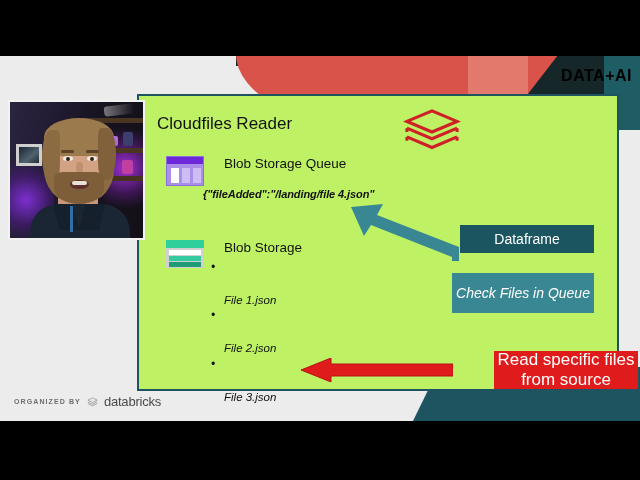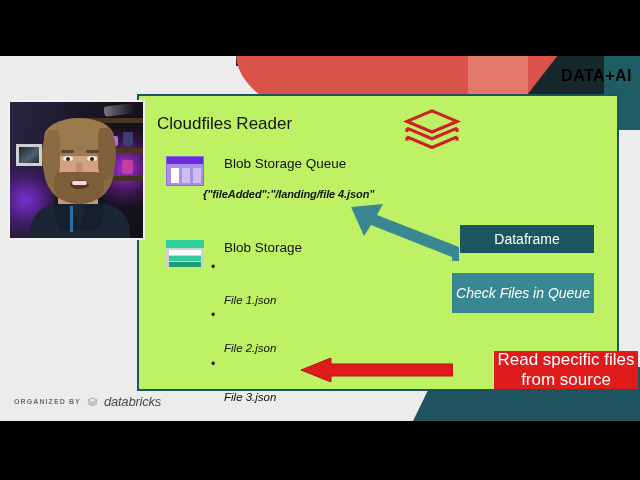--- a/index.html
+++ b/index.html
@@ -32,21 +32,21 @@
 
   
   #summit-logo{position:absolute;left:528px;top:12px;width:104px;text-align:right;color:#000000;z-index:10;}
   #summit-title{font-size:16px;font-weight:bold;letter-spacing:.5px;line-height:1;}
   #summit-sub{font-size:11px;font-weight:bold;letter-spacing:1.4px;line-height:1.5;}
 
   
   #organized{position:absolute;left:14px;top:338px;display:flex;align-items:center;gap:6px;z-index:10;}
   #organized-label{font-size:7px;font-weight:bold;letter-spacing:1.1px;color:#6e6e6e;}
   #db-mark{width:11px;height:11px;}
-  #db-word{font-size:13px;color:#4a4a4a;letter-spacing:-.2px;font-style:italic;}
+  #db-word{font-size:13px;color:#4a4a4a;letter-spacing:-.2px;}
 
   
   #panel{position:absolute;left:137px;top:38px;width:482px;height:297px;
      background:#bef264;border:2px solid #1d5460;box-sizing:border-box;}
 
   #panel-title{position:absolute;left:18px;top:18px;font-size:17px;color:#111;}
 
   
   #db-logo{position:absolute;left:262px;top:10px;width:62px;height:54px;}
 

